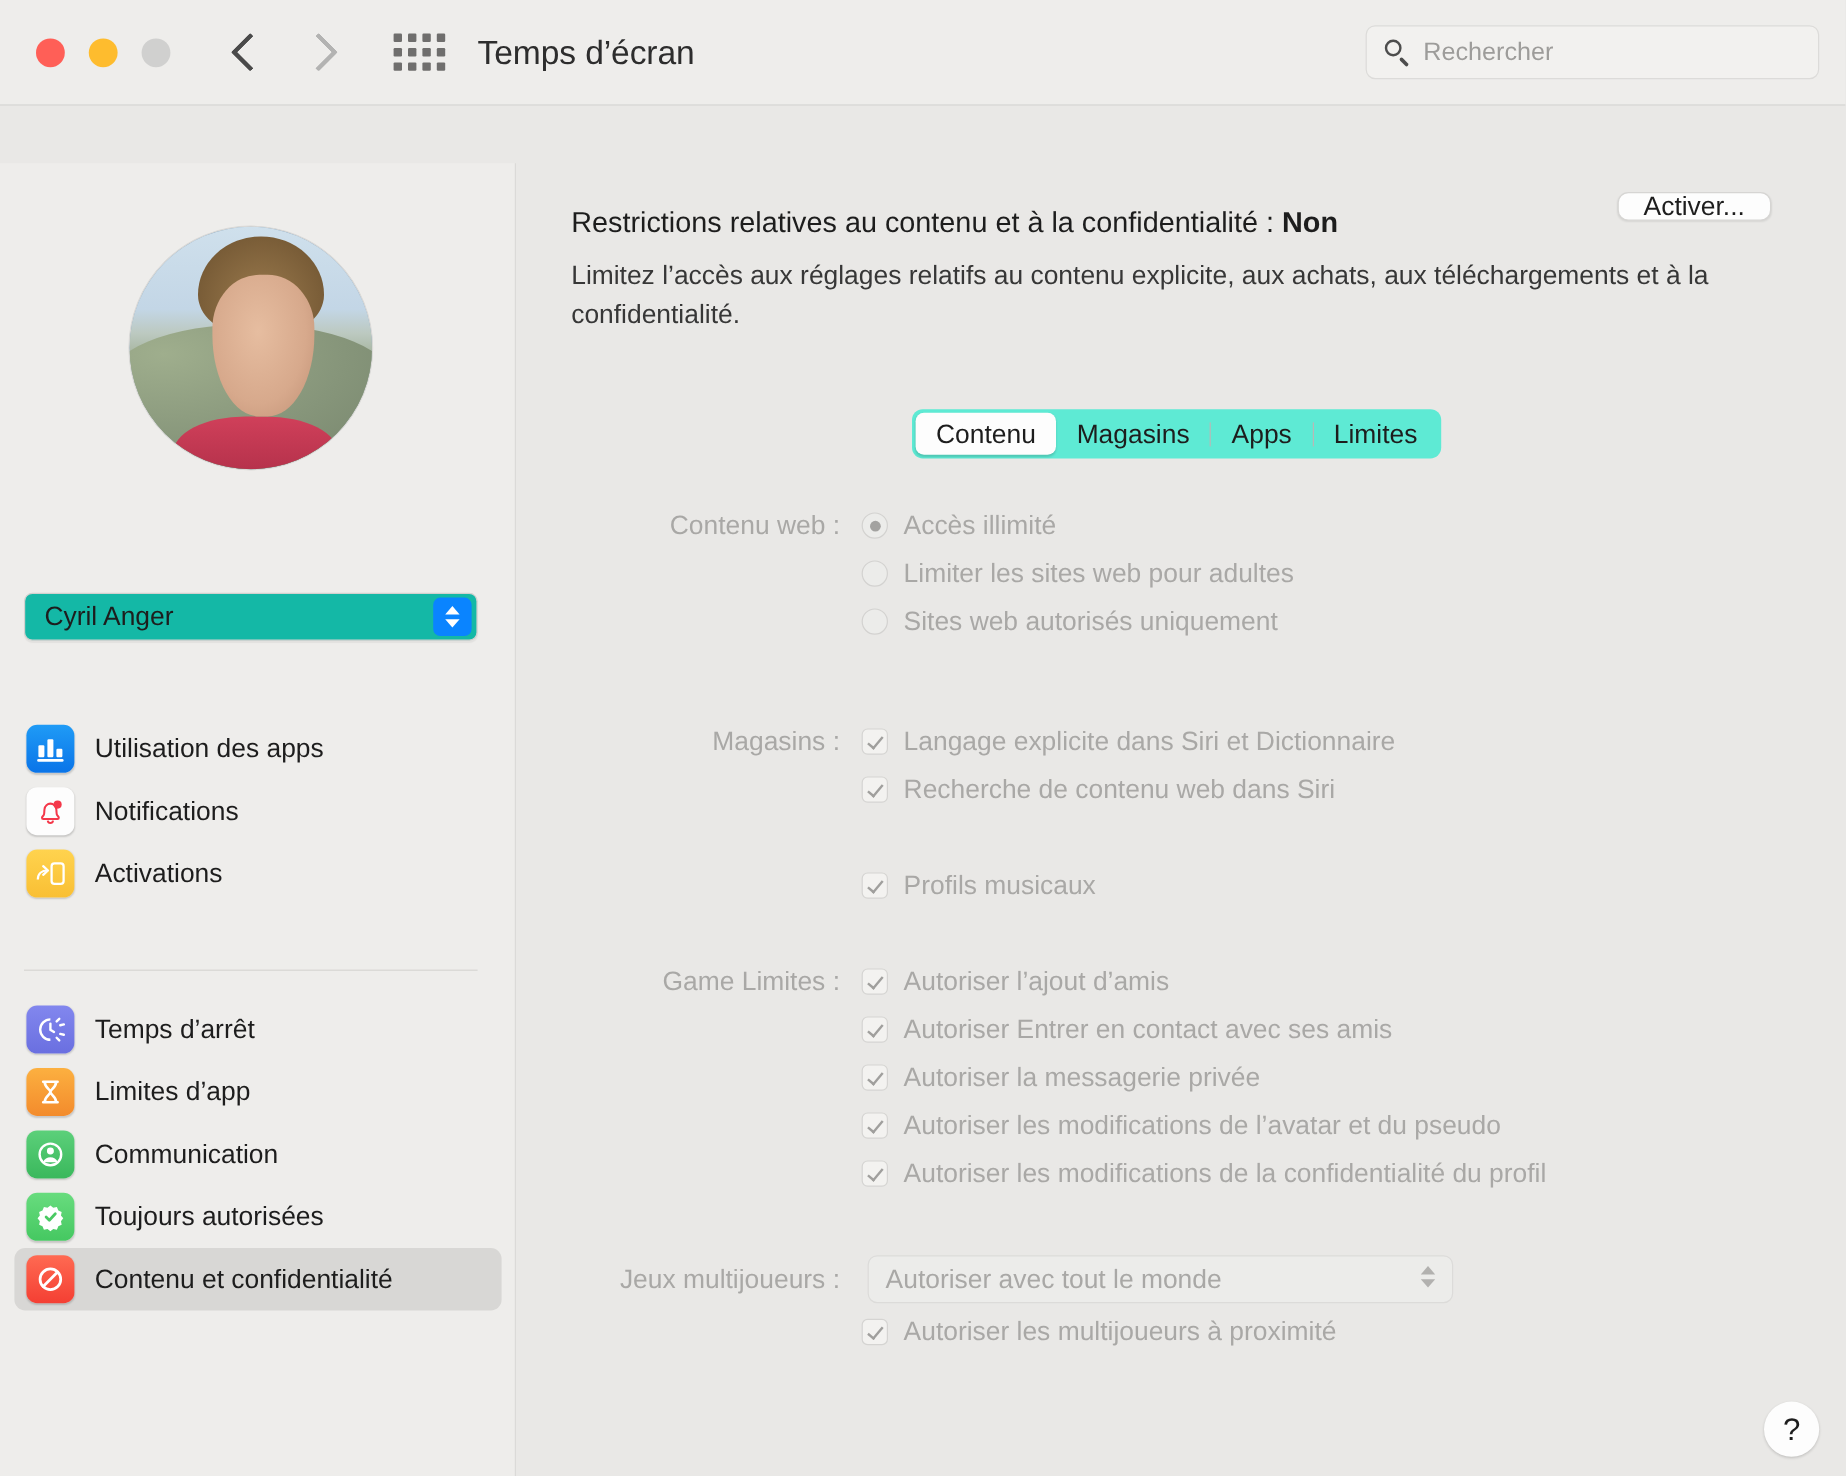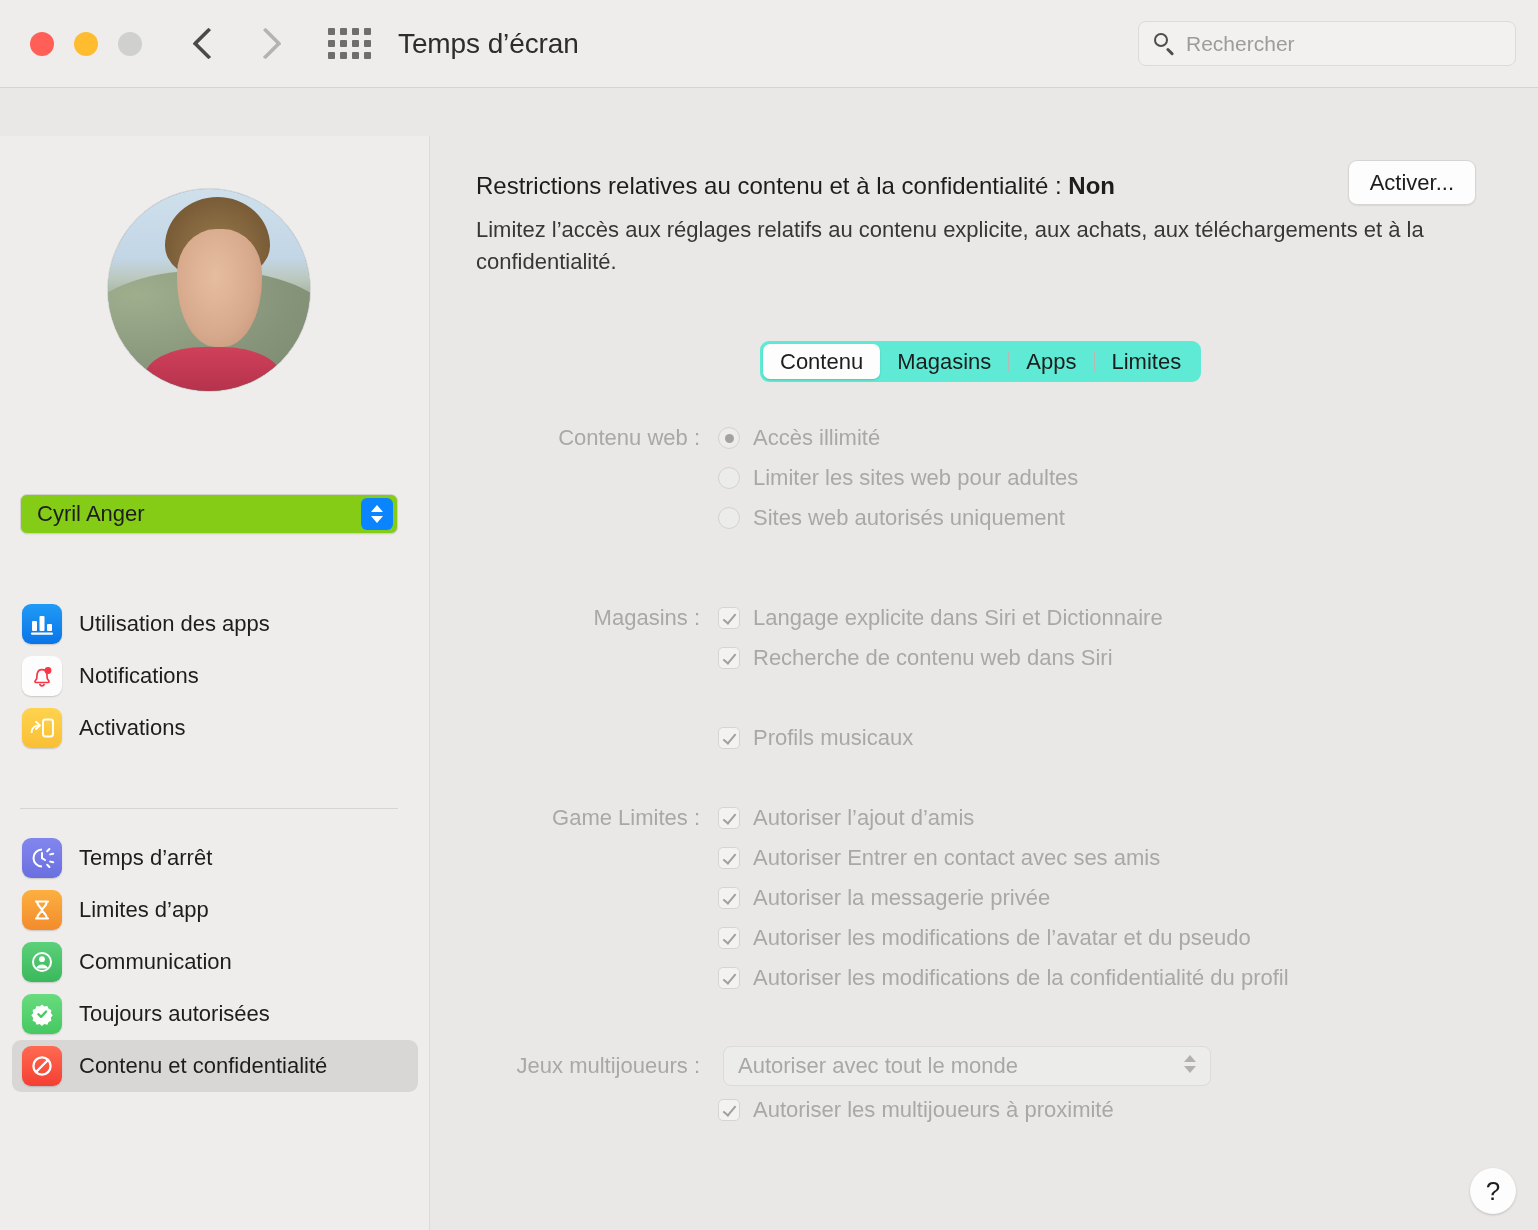--- a/index.html
+++ b/index.html
@@ -210,21 +210,21 @@
     background: linear-gradient(#d0405a 0%, #b6324c 100%);
     border-radius: 44% 44% 0 0 / 70% 70% 0 0;
   }
 
   .user-popup {
     position: absolute;
     left: 20px;
     top: 358px;
     width: 378px;
     height: 40px;
-    background: #84cc16;
+    background: #14b8a6;
     border: 1px solid #d2d1cf;
     border-radius: 7px;
     box-sizing: border-box;
     display: flex;
     align-items: center;
     box-shadow: 0 1px 1px rgba(0,0,0,0.05);
   }
   .user-popup .name {
     font-size: 22px;
     color: #1d1d1d;
@@ -318,21 +318,21 @@
     top: 78px;
     width: 1010px;
     font-size: 22px;
     line-height: 32px;
     color: #373737;
   }
   .activer-btn {
     position: absolute;
     right: 62px;
     top: 24px;
-    height: 45px;
+    height: 24px;
     padding: 0 21px;
     background: #fdfdfd;
     border: 1px solid #d6d5d3;
     border-radius: 9px;
     font-size: 22px;
     color: #1d1d1d;
     display: flex;
     align-items: center;
     box-shadow: 0 1px 1.5px rgba(0,0,0,0.08);
     box-sizing: border-box;

